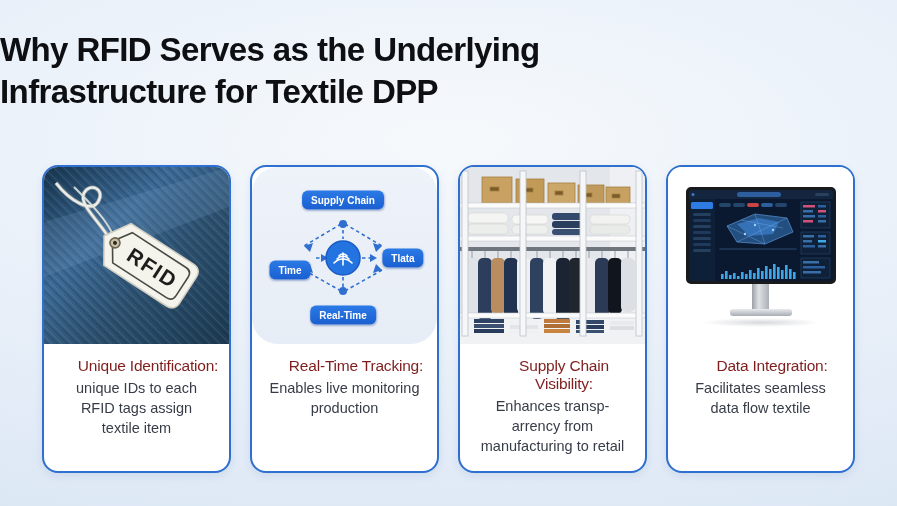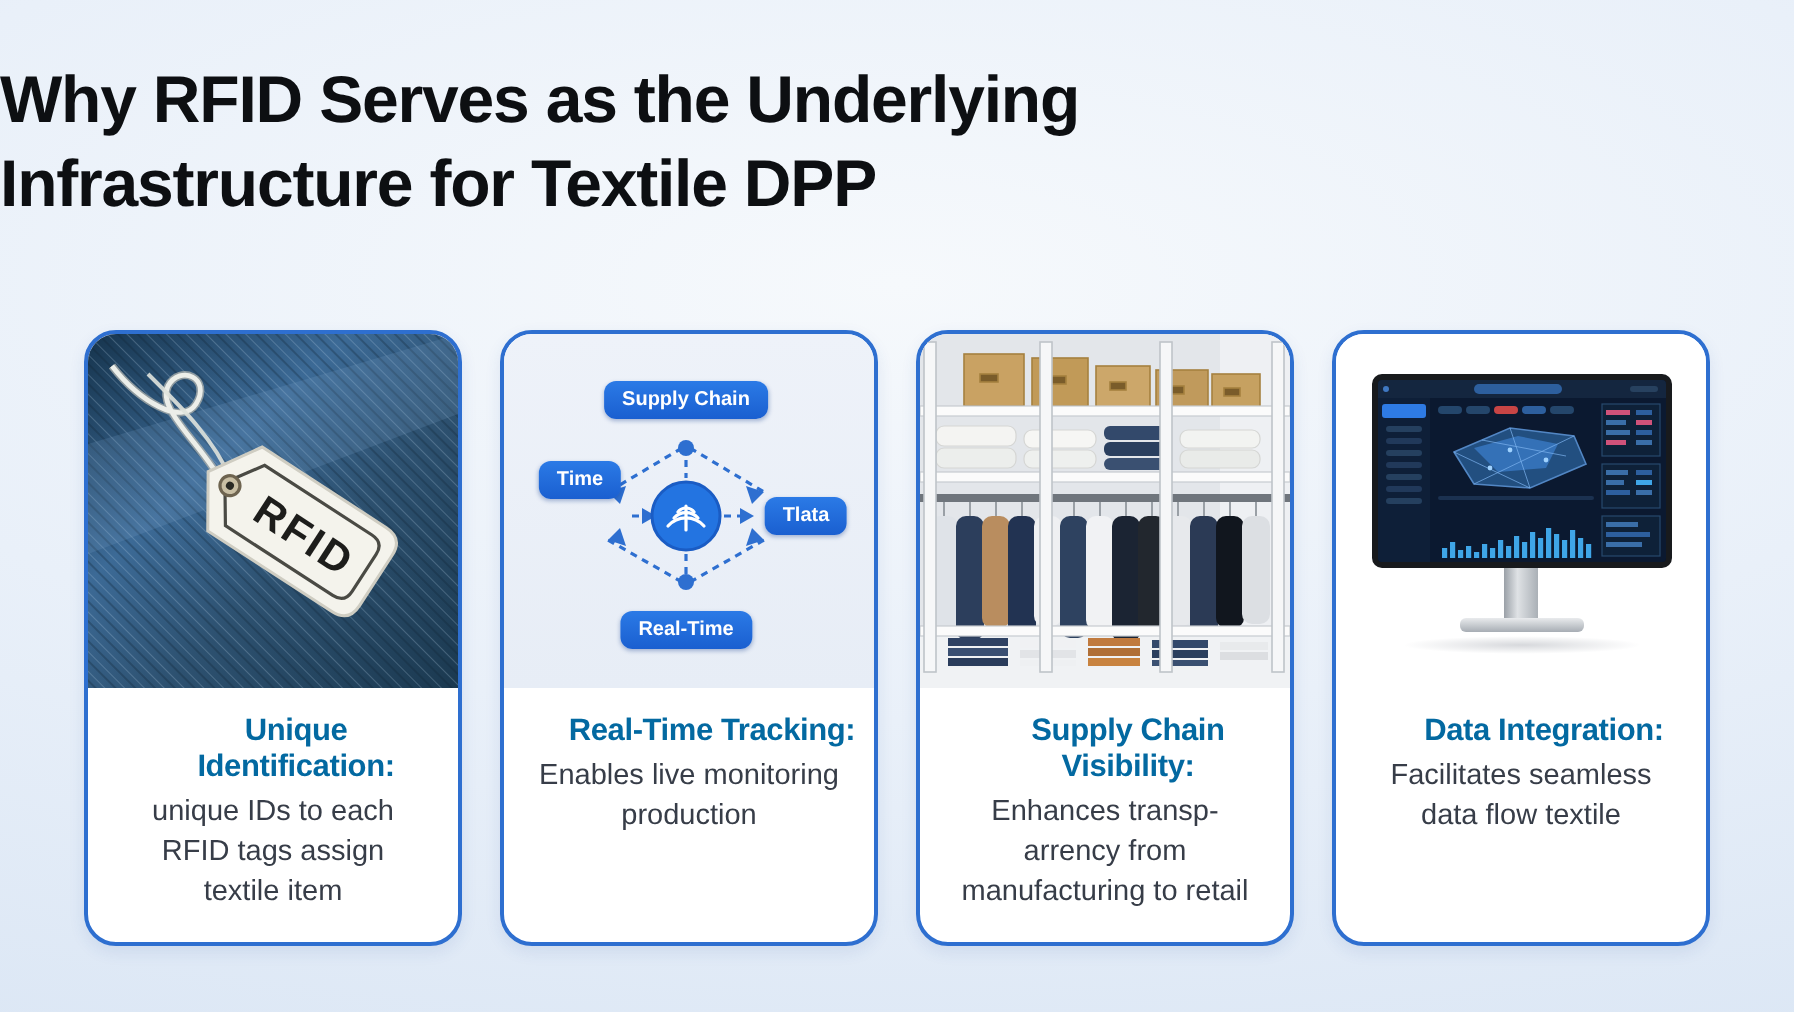--- a/index.html
+++ b/index.html
@@ -38,29 +38,29 @@
     flex-direction:column;
   }
   .card-media {
     width:100%;
     height:177px;
     position:relative;
     flex:none;
     overflow:hidden;
   }
   .media-white { background:#ffffff; }
-  .media-diagram { background:linear-gradient(180deg,#eef2f9 0%,#e7edf6 100%); }
+  .media-diagram { background:linear-gradient(180deg,#eef2f9 0%,#e7edf6 100%);border-radius:26px; }
   .card-text {
     padding:13px 8px 0 8px;
     text-align:center;
   }
   .card-heading {
     font-size:15.5px;
-    font-weight:bold;
-    color:#0369a1;
+    font-weight:normal;
+    color:#7f1d1d;
     margin-bottom:3px;
     letter-spacing:-0.2px;
     margin-left:23px;
   }
   .card-body-line {
     font-size:14.5px;
     color:#373d48;
     line-height:1.38;
   }
 
@@ -182,21 +182,21 @@
         </g>
         <circle cx="91" cy="91" r="17" fill="#2374e1" stroke="#1a5cc4" stroke-width="1.5"></circle>
         <g stroke="#ffffff" stroke-width="1.6" fill="none" stroke-linecap="round">
           <line x1="91" y1="86" x2="91" y2="98"></line>
           <path d="M 85,92 A 8 8 0 0 1 97,92"></path>
           <path d="M 82,96 A 12 12 0 0 1 100,96"></path>
           <path d="M 87,89 A 5 5 0 0 1 95,89"></path>
         </g>
       </svg>
       <div class="diag-label" style="left:91px; top:33px;">Supply Chain</div>
-      <div class="diag-label" style="left:38px; top:73px;">Time</div>
+      <div class="diag-label" style="left:38px; top:103px;">Time</div>
       <div class="diag-label" style="left:151px; top:91px;">Tlata</div>
       <div class="diag-label" style="left:91px; top:148px;">Real-Time</div>
     </div>
     <div class="card-text">
       <div class="card-heading">Real-Time Tracking:</div>
       <div class="card-body-line">Enables live monitoring</div>
       <div class="card-body-line">production</div>
     </div>
   </div>
 

